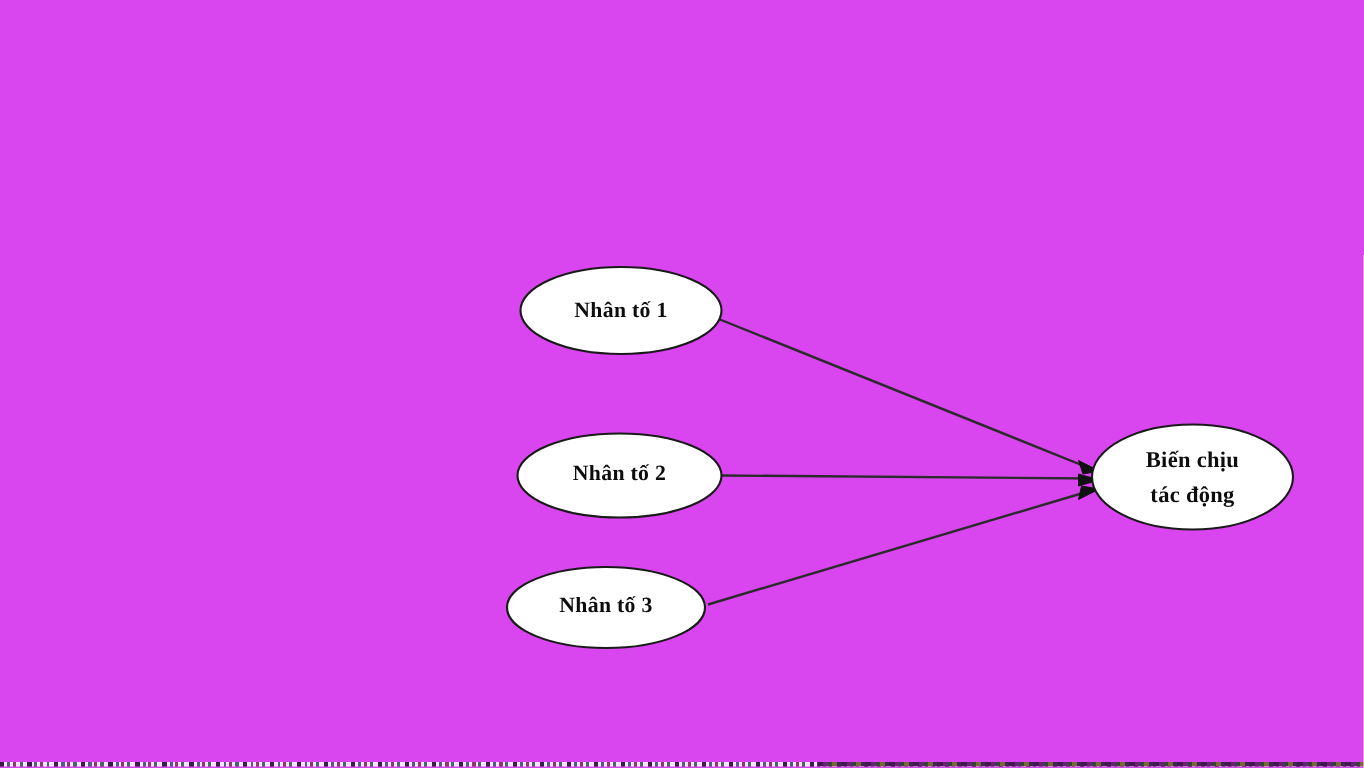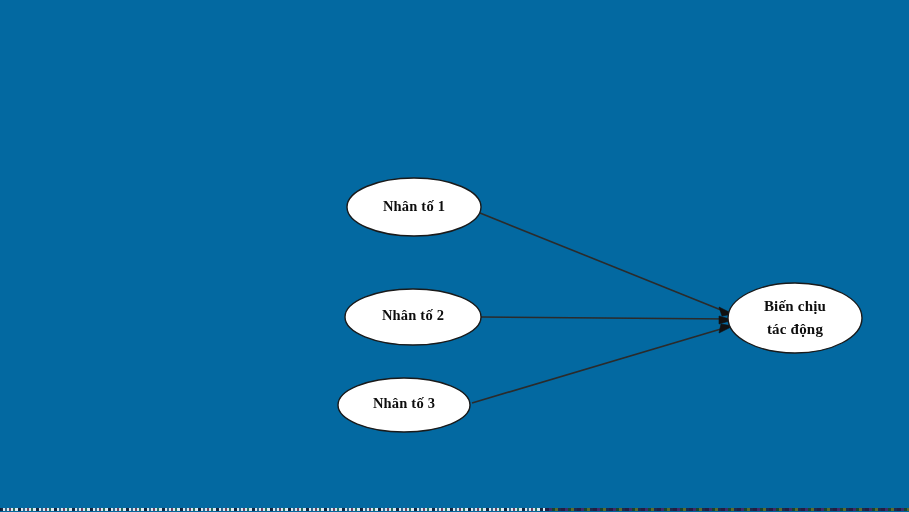--- a/index.html
+++ b/index.html
@@ -14,21 +14,21 @@
     overflow: hidden;
     font-family: "Liberation Serif", "DejaVu Serif", serif;
     position: relative;
   }
   #canvas-wrap {
     position: absolute;
     left: 0;
     top: 0;
     width: 909px;
     height: 512px;
-    background: #0369a1;
+    background: #d946ef;
     text-decoration: underline;
   }
   svg#diagram {
     display: block;
     width: 909px;
     height: 512px;
   }
   .node-ellipse {
     fill: #ffffff;
     stroke: #1a1a1a;

